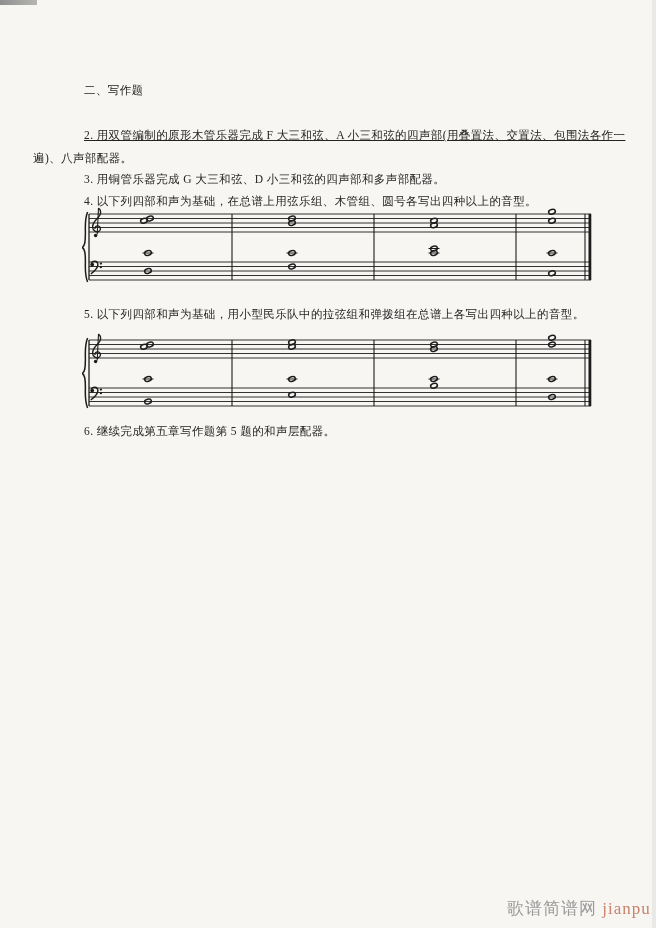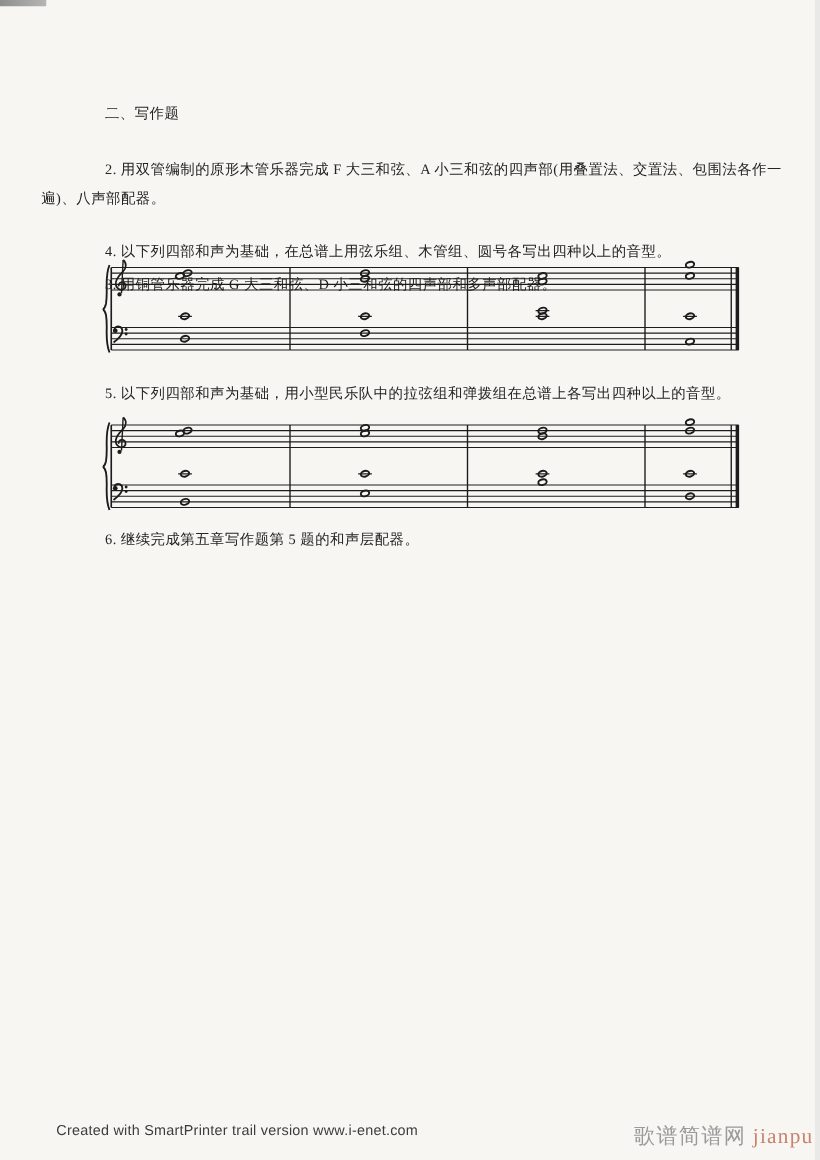--- a/index.html
+++ b/index.html
@@ -38,23 +38,23 @@
   .wm-orange{color:#c9826b;}
 </style>
 </head>
 <body>
 
 <div id="page">
 
   <div class="scan-artifact"></div>
 
   <div class="txt" style="left:84px;top:83px;"><span>二、写作题</span></div>
-  <div class="txt" style="left:84px;top:128px;">2.  用双管编制的原形木管乐器完成 F 大三和弦、A 小三和弦的四声部(用叠置法、交置法、包围法各作一</div>
+  <div class="txt" style="left:84px;top:128px;text-decoration:underline;">2.  用双管编制的原形木管乐器完成 F 大三和弦、A 小三和弦的四声部(用叠置法、交置法、包围法各作一</div>
   <div class="txt" style="left:33px;top:151px;">遍)、八声部配器。</div>
-  <div class="txt" style="left:84px;top:172px;margin-top:48px;">3.  用铜管乐器完成 G 大三和弦、D 小三和弦的四声部和多声部配器。</div>
+  <div class="txt" style="left:84px;top:172px;">3.  用铜管乐器完成 G 大三和弦、D 小三和弦的四声部和多声部配器。</div>
   <div class="txt" style="left:84px;top:194px;text-align:right;">4.  以下列四部和声为基础，在总谱上用弦乐组、木管组、圆号各写出四种以上的音型。</div>
 
   <svg class="staff-svg" style="top:204px;" width="545" height="92">
       <line x1="7" y1="10" x2="509" y2="10" stroke="#1c1c1c" stroke-width="0.9"></line>
       <line x1="7" y1="58" x2="509" y2="58" stroke="#1c1c1c" stroke-width="0.9"></line>
       <line x1="7" y1="14.5" x2="509" y2="14.5" stroke="#1c1c1c" stroke-width="0.9"></line>
       <line x1="7" y1="62.5" x2="509" y2="62.5" stroke="#1c1c1c" stroke-width="0.9"></line>
       <line x1="7" y1="19" x2="509" y2="19" stroke="#1c1c1c" stroke-width="0.9"></line>
       <line x1="7" y1="67" x2="509" y2="67" stroke="#1c1c1c" stroke-width="0.9"></line>
       <line x1="7" y1="23.5" x2="509" y2="23.5" stroke="#1c1c1c" stroke-width="0.9"></line>
@@ -142,17 +142,16 @@
       <ellipse cx="352" cy="55.75" rx="3.4" ry="2.25" fill="none" stroke="#1c1c1c" stroke-width="1.55" transform="rotate(-14 352 55.75)"></ellipse>
       <ellipse cx="470" cy="7.75" rx="3.4" ry="2.25" fill="none" stroke="#1c1c1c" stroke-width="1.55" transform="rotate(-14 470 7.75)"></ellipse>
       <ellipse cx="470" cy="14.5" rx="3.4" ry="2.25" fill="none" stroke="#1c1c1c" stroke-width="1.55" transform="rotate(-14 470 14.5)"></ellipse>
       <line x1="464.5" y1="49" x2="475.5" y2="49" stroke="#1c1c1c" stroke-width="1"></line>
       <ellipse cx="470" cy="49" rx="3.4" ry="2.25" fill="none" stroke="#1c1c1c" stroke-width="1.55" transform="rotate(-14 470 49)"></ellipse>
       <ellipse cx="470" cy="67" rx="3.4" ry="2.25" fill="none" stroke="#1c1c1c" stroke-width="1.55" transform="rotate(-14 470 67)"></ellipse>
     </svg>
 
   <div class="txt" style="left:84px;top:424px;text-align:center;">6.  继续完成第五章写作题第 5 题的和声层配器。</div>
 
-  <div class="footer-left">Created with SmartPrinter trail version www.i-enet.com</div>
 
   <div class="footer-right"><span class="wm-gray">歌谱简谱网</span><span>&nbsp;</span><span class="wm-orange">jianpu.cn</span></div>
 
 </div>
 
 </body></html>

